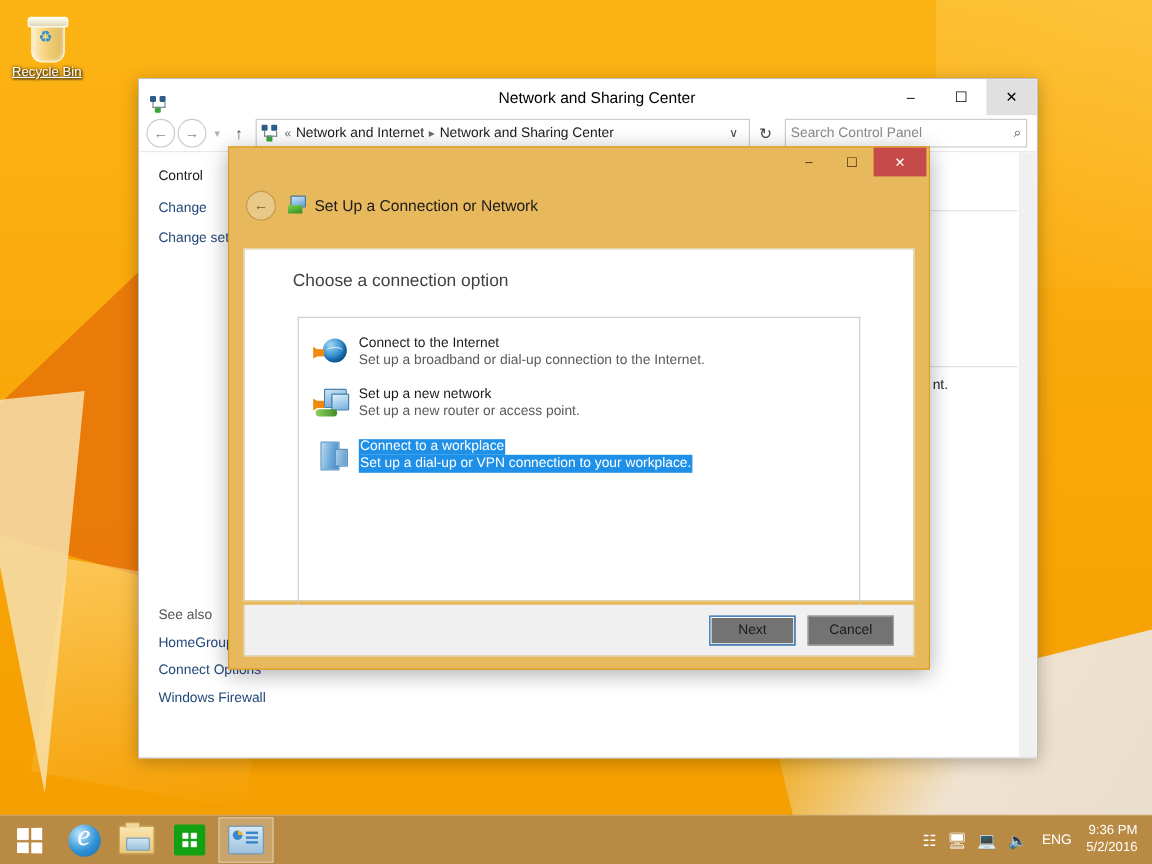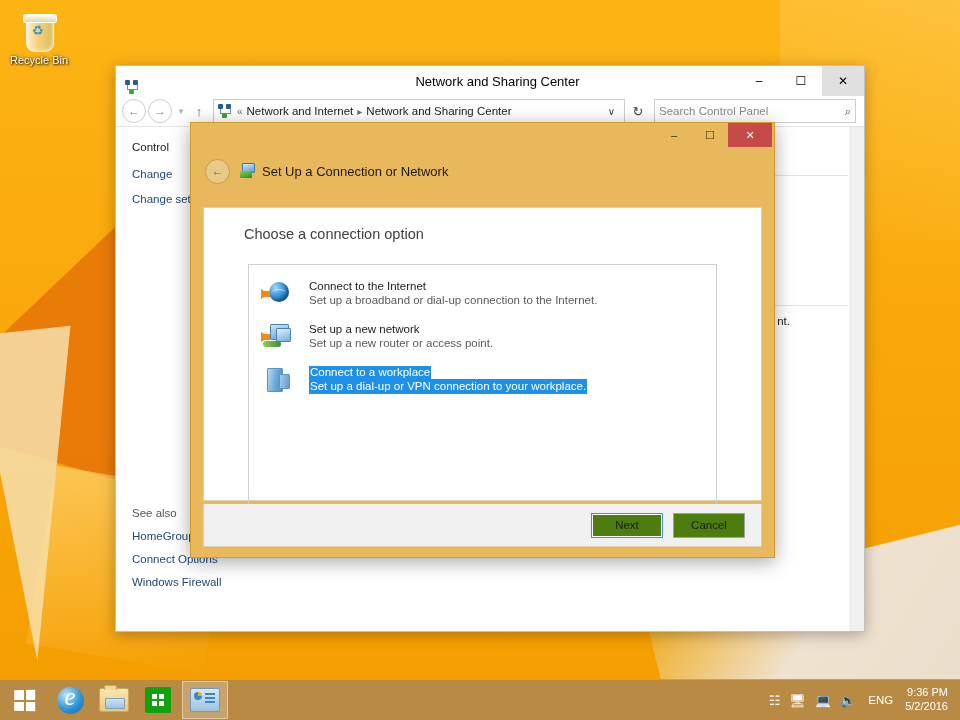--- a/index.html
+++ b/index.html
@@ -48,21 +48,21 @@
   .rb-body{position:absolute;left:5px;top:6px;width:26px;height:32px;
     background:linear-gradient(90deg,rgba(255,255,255,.75),rgba(238,232,200,.55) 45%,rgba(200,190,150,.6));
     border:1px solid rgba(255,255,255,.85);
     border-radius:2px 2px 9px 9px;
     box-shadow:inset 0 0 4px rgba(255,255,255,.7);}
   .rb-lid{position:absolute;left:2px;top:2px;width:32px;height:7px;
     background:linear-gradient(180deg,#fffdf0,#ddd6b4);
     border:1px solid rgba(255,255,255,.9);border-radius:3px;}
   .rb-sym{position:absolute;left:11px;top:12px;font-size:13px;color:#2e8fd6;line-height:1;}
   #recycle-bin .rb-label{font-size:11px;color:#fff;margin-top:2px;
-    text-shadow:1px 1px 2px rgba(0,0,0,.85),0 0 3px rgba(0,0,0,.7);}
+    text-shadow:1px 1px 2px rgba(0,0,0,.85),0 0 3px rgba(0,0,0,.7);text-decoration:underline;}
 
   
   #explorer-window{position:absolute;left:115px;top:65px;width:748px;height:565px;
     background:#fff;border:1px solid #bfbfbf;box-shadow:0 3px 14px rgba(0,0,0,.28);}
   #explorer-titlebar{height:30px;background:#fff;position:relative;
     display:flex;align-items:center;}
   .title-icon{position:absolute;left:9px;top:6px;width:17px;height:17px;}
   #explorer-title{flex:1;text-align:center;font-size:13px;color:#000;}
   .wctl{display:flex;position:absolute;right:0;top:0;height:30px;}
   .wctl div{width:42px;height:30px;display:flex;align-items:center;justify-content:center;
@@ -109,31 +109,31 @@
   #wizard-titlebar .wz.close{background:#c74a4a;color:#fff;width:44px;height:24px;margin-right:2px;}
   #wizard-nav{height:44px;display:flex;align-items:center;padding-left:14px;gap:9px;}
   #wizard-back{width:23px;height:23px;border-radius:50%;border:1px solid #c89a4e;
     background:#e8c987;display:flex;align-items:center;justify-content:center;
     font-size:12px;color:#7a6030;}
   #wizard-heading{font-size:13px;color:#1b1b1b;display:flex;align-items:flex-end;gap:7px;}
   #wizard-content{position:absolute;left:12px;right:12px;top:84px;bottom:56px;
     background:#fff;border:1px solid #ddd0a8;}
   #wizard-subtitle{font-size:14.5px;color:#404040;padding:18px 0 0 40px;}
   #option-list{margin:22px 44px 0 44px;border:1px solid #cfcfcf;height:244px;padding:10px 0 0 0;}
-  .opt{display:flex;gap:20px;padding:4px 10px 4px 12px;align-items:flex-start;margin-bottom:6px;}
+  .opt{display:flex;gap:10px;padding:4px 10px 4px 12px;align-items:flex-start;margin-bottom:6px;}
   .opt .opt-ico{width:28px;height:28px;flex:none;position:relative;margin-top:1px;}
   .opt .opt-txt{padding-top:1px;}
   .opt .opt-title{font-size:11.5px;color:#1b1b1b;line-height:1.15;}
   .opt .opt-desc{font-size:11.5px;color:#5a5a5a;line-height:1.25;}
   .opt.selected .opt-title,.opt.selected .opt-desc{color:#fff;}
   .opt.selected .hl{background:#1e90e8;display:inline-block;padding:0 1px;}
   #wizard-footer{position:absolute;left:12px;right:12px;bottom:10px;height:42px;
     background:#f0f0f0;border:1px solid #ddd0a8;border-top:none;
     display:flex;align-items:center;justify-content:flex-end;gap:10px;padding-right:16px;}
-  .wbtn{min-width:70px;height:23px;border:1px solid #a0a0a0;background:#4d7c0f;
+  .wbtn{min-width:70px;height:23px;border:1px solid #a0a0a0;background:#737373;
     font-size:11.5px;color:#1b1b1b;display:flex;align-items:center;justify-content:center;}
   .wbtn.primary{border:1px solid #3c8ddc;box-shadow:inset 0 0 0 1px #fff;}
 
   
   .ic-globe{position:absolute;left:8px;top:2px;width:20px;height:20px;border-radius:50%;
     background:radial-gradient(circle at 32% 28%,#9ed8f5,#1d7cc4 60%,#0d5a97);
     box-shadow:inset -2px -2px 3px rgba(0,0,0,.25);}
   .ic-globe:after{content:"";position:absolute;left:3px;top:7px;width:14px;height:6px;
     border-top:1.5px solid rgba(255,255,255,.65);border-radius:50%;}
   .ic-arrow{position:absolute;left:0;top:9px;width:0;height:0;

